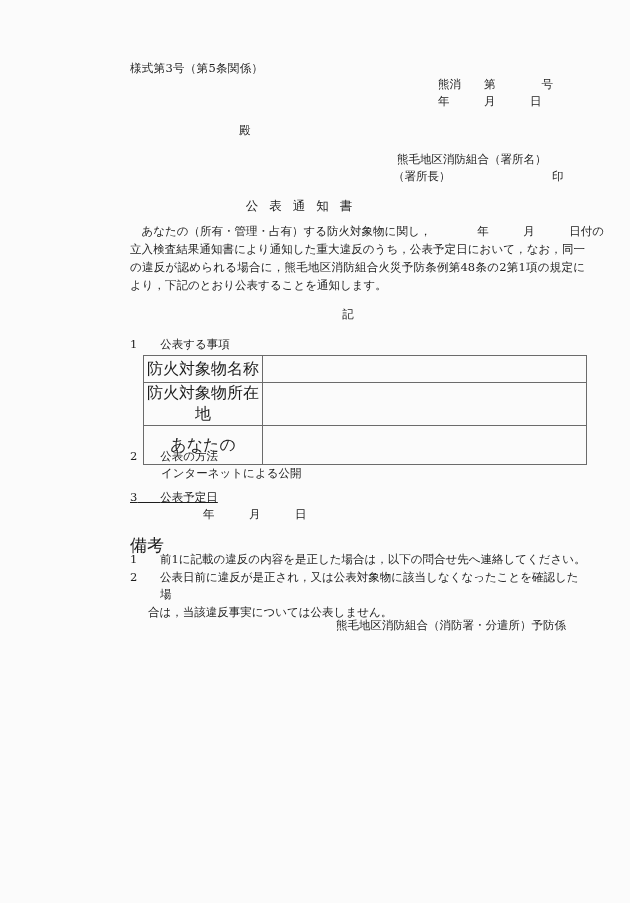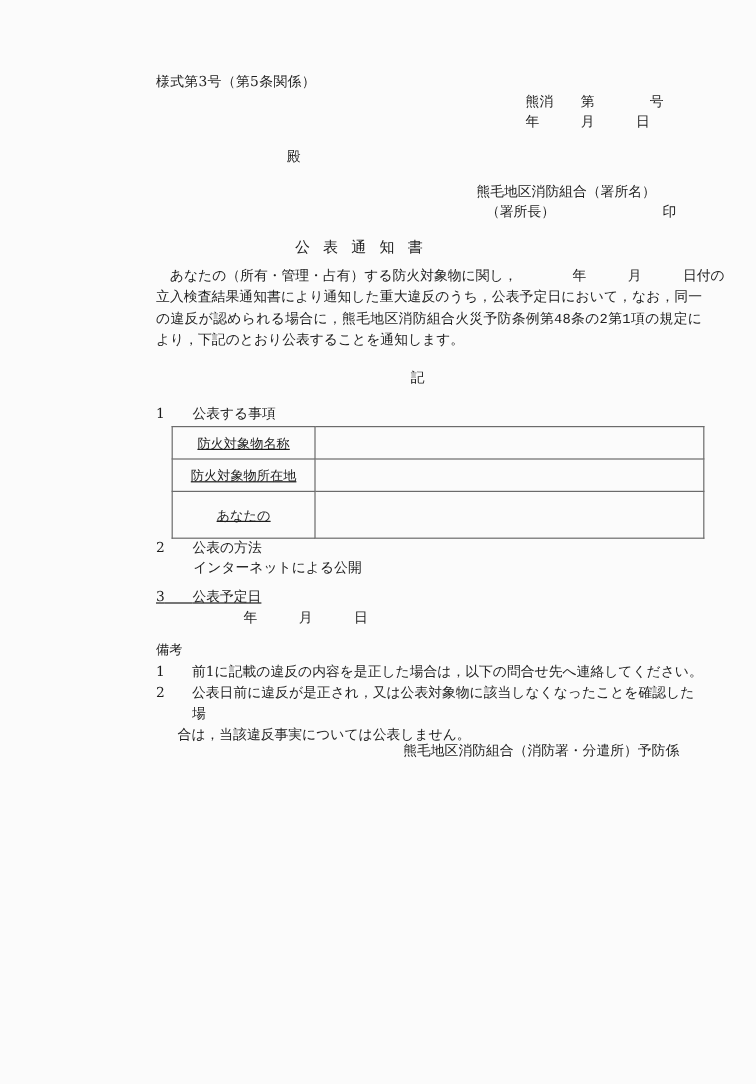--- a/index.html
+++ b/index.html
@@ -40,21 +40,21 @@
   }
   .addressee {
     left: 206px; top: 123px;
     font-size: 11.5px;
   }
   .issuer-org {
     left: 364px; top: 152px;
     font-size: 11.5px;
   }
   .issuer-chief {
-    left: 372px; top: 169px;
+    left: 360px; top: 169px;
     font-size: 11.5px;
     text-align: center;
   }
   .seal {
     left: 519px; top: 169px;
     font-size: 11.5px;
   }
 
   
   .title {
@@ -68,21 +68,21 @@
   }
 
   
   .body-block {
     position: absolute;
     left: 97px; top: 222px;
     width: 455px;
     font-size: 11.5px;
     line-height: 18px;
   }
-  .body-line { white-space: pre; font-family: Liberation Mono, monospace; }
+  .body-line { white-space: pre; }
   .body-line.justify {
     white-space: normal;
     text-align: justify;
     text-align-last: justify;
   }
 
   
   .ki {
     left: 0; top: 307px;
     width: 630px;
@@ -103,35 +103,34 @@
   
   .tbl {
     position: absolute;
     left: 110px; top: 355px;
     width: 441px;
     border-collapse: collapse;
     table-layout: fixed;
   }
   .tbl td {
     border: 1px solid #6b6b6b;
-    font-size: 11px;
+    font-size: 16px;
     padding: 0;
     vertical-align: middle;
-    text-decoration: underline;
   }
   .tbl td.lbl {
     width: 118px;
     text-align: center;
     height: 26px;
   }
   .tbl td.val { width: 323px; }
   .tbl tr.tall td { height: 38px; }
 
   
-  .remarks-title { left: 97px; top: 534px; font-size: 11px; }
+  .remarks-title { left: 97px; top: 534px; font-size: 17px; }
   .remarks-block {
     position: absolute;
     left: 97px; top: 551px;
     width: 460px;
     font-size: 11.5px;
     line-height: 17.5px;
   }
   .rem-row { display: flex; }
   .rem-num { width: 30px; flex: none; }
   .rem-txt { flex: 1; white-space: pre-wrap; }

